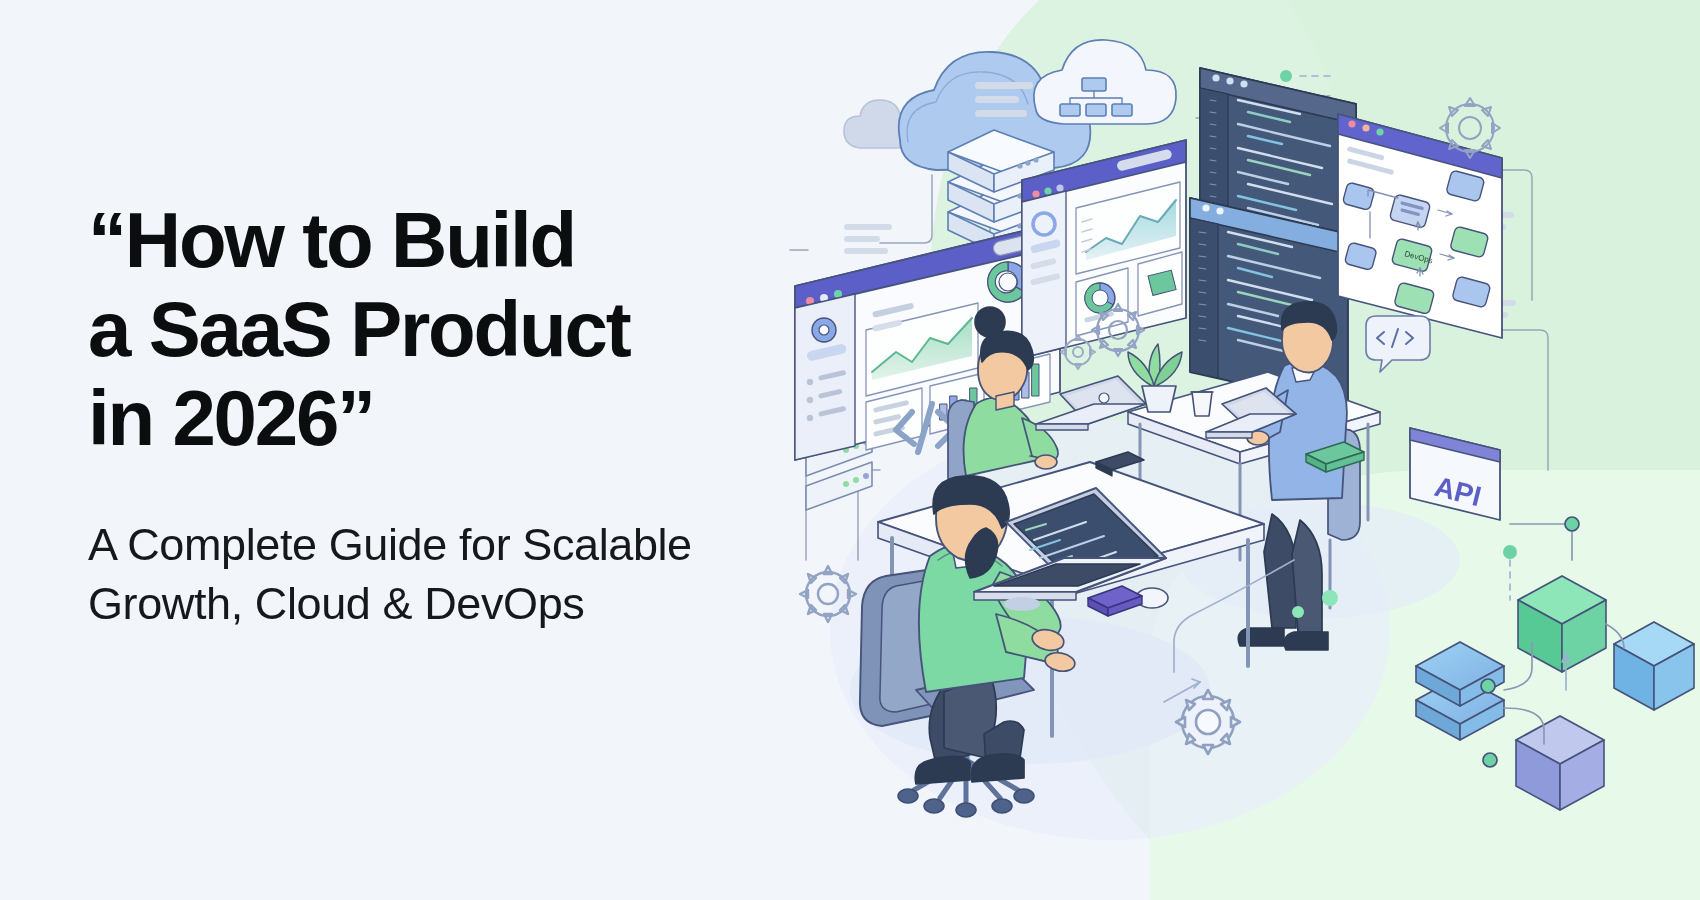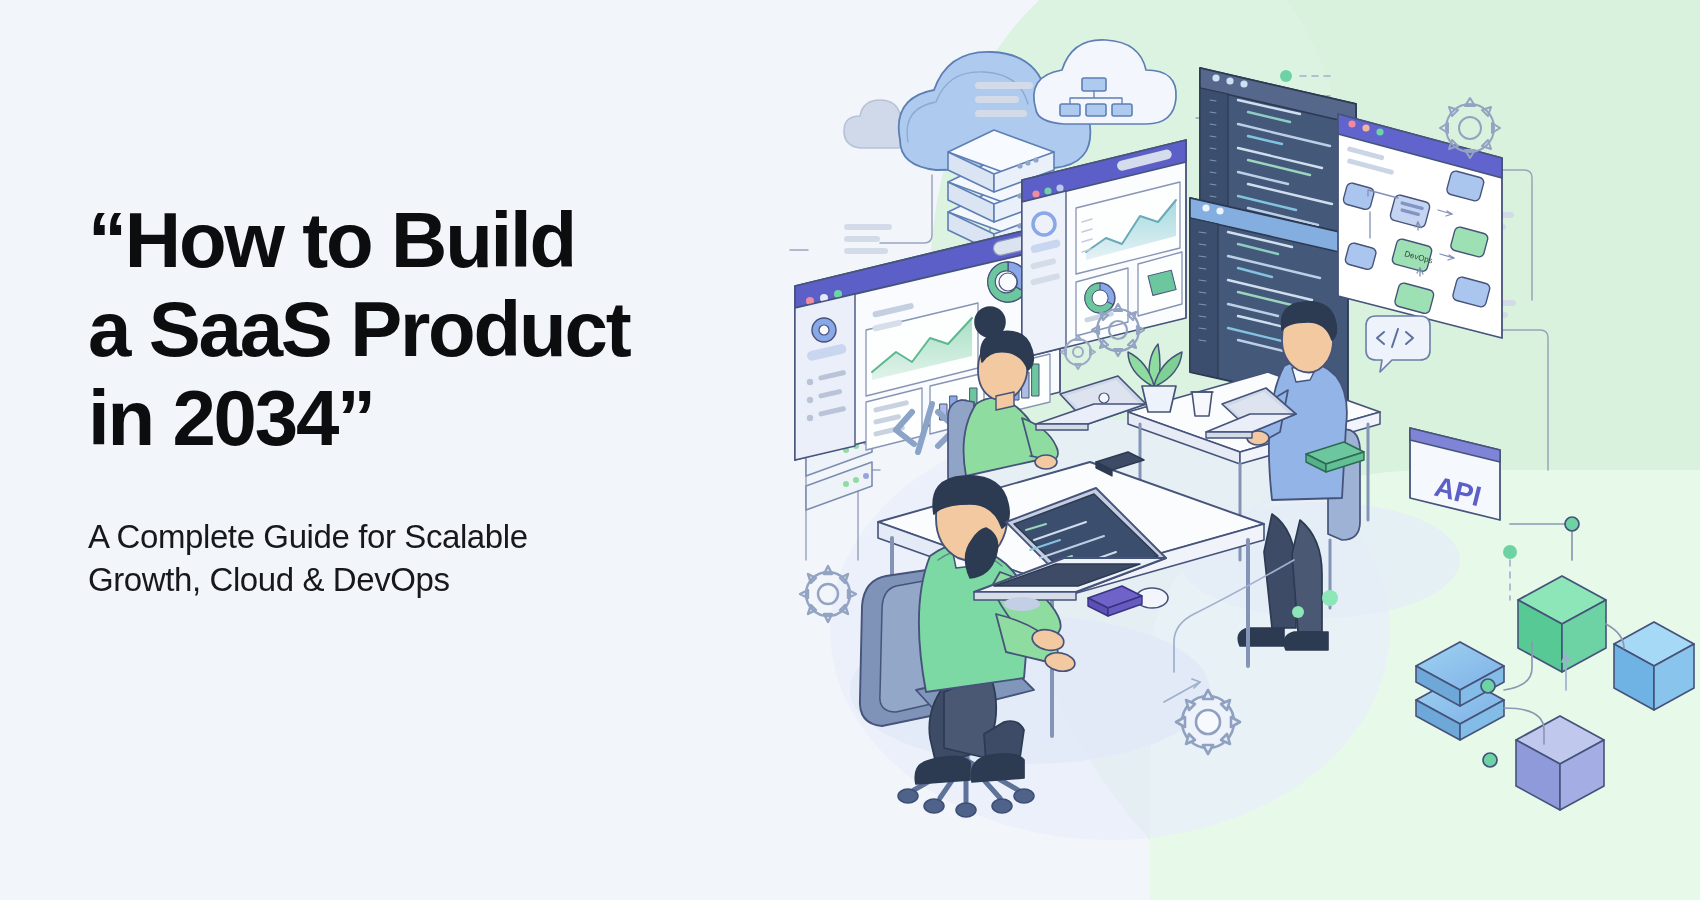--- a/index.html
+++ b/index.html
@@ -57,21 +57,21 @@
   .headline {
     font-size: 78px;
     line-height: 1.14;
     font-weight: 700;
     letter-spacing: -2.2px;
     color: #0b0d0f;
     white-space: pre-line;
   }
   .subhead {
     margin-top: 52px;
-    font-size: 33px;
+    font-size: 45px;
     line-height: 1.32;
     font-weight: 400;
     color: #16181b;
     letter-spacing: -0.4px;
     white-space: pre-line;
   }
 
   
   .scene { position: absolute; left: 0; top: 0; width: 1700px; height: 900px; }
   .scene svg { display: block; }
@@ -82,21 +82,21 @@
 <div class="banner">
 
   <div class="bg-green"></div>
   <div class="bg-green2"></div>
   <div class="bg-mint-floor"></div>
   <div class="bg-lav"></div>
 
   <div class="text-col">
     <h1 class="headline">“How to Build
 a SaaS Product
-in 2034”</h1>
+in 2026”</h1>
     <p class="subhead">A Complete Guide for Scalable
 Growth, Cloud &amp; DevOps</p>
   </div>
 
   <div class="scene">
   <svg width="1700" height="900" viewBox="0 0 1700 900" xmlns="http://www.w3.org/2000/svg">
     <defs>
       <linearGradient id="gCubeG" x1="0" y1="0" x2="1" y2="1">
         <stop offset="0%" stop-color="#7fe0b0"></stop>
             <stop offset="100%" stop-color="#5ec79b"></stop>

